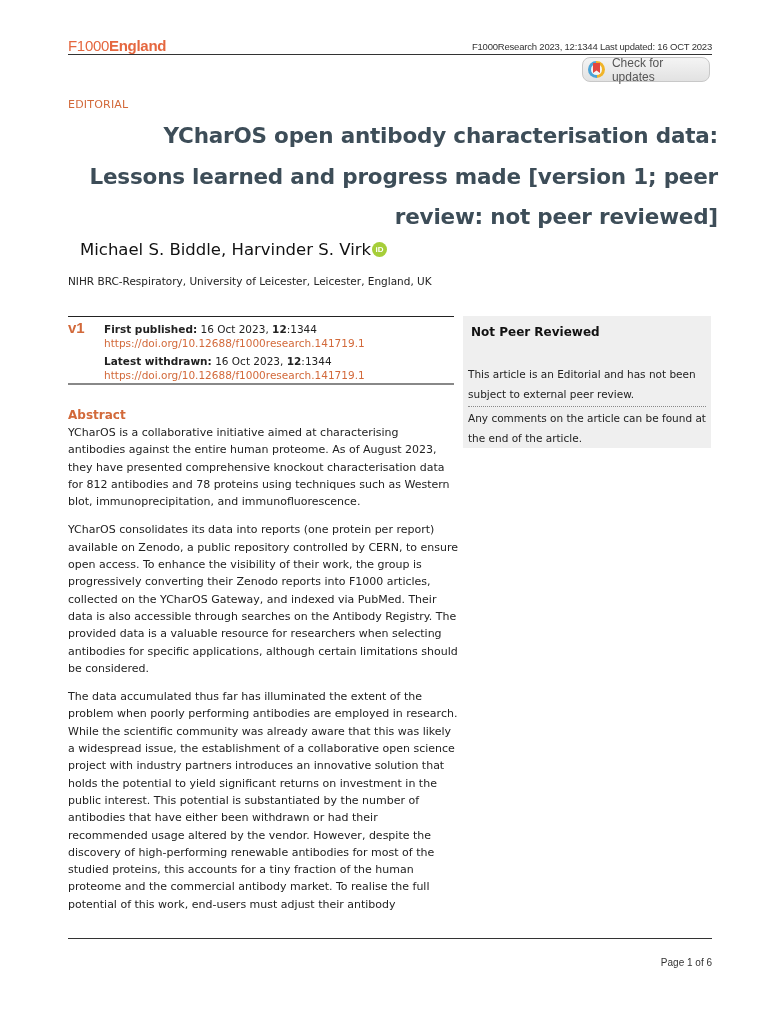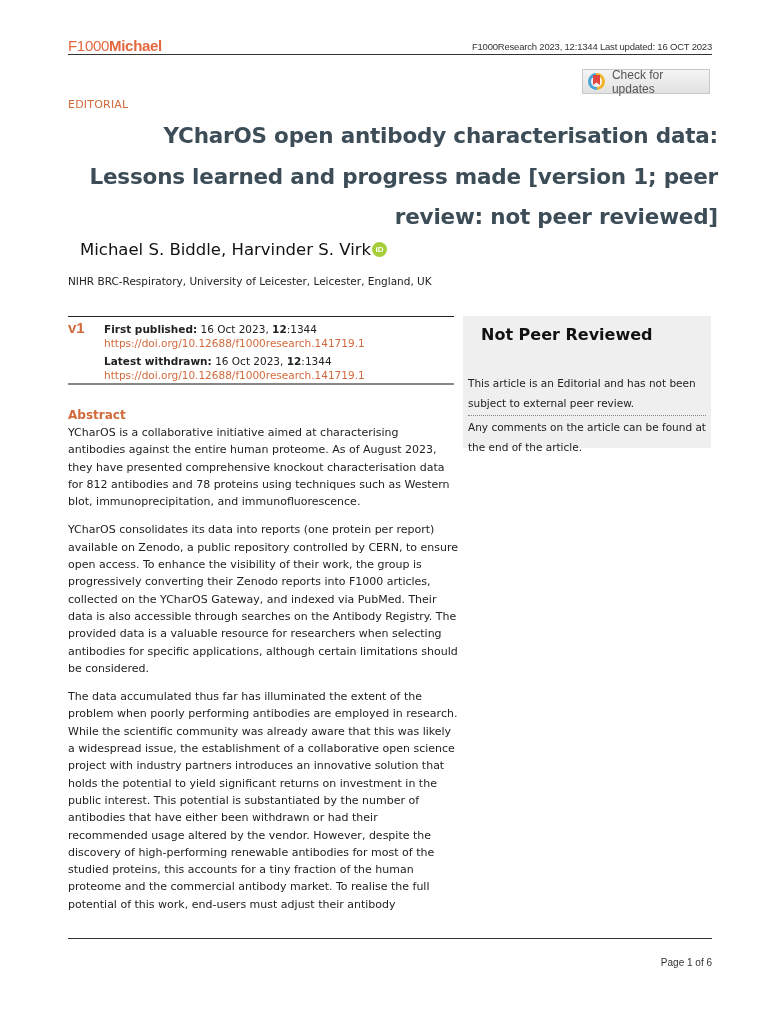--- a/index.html
+++ b/index.html
@@ -4,21 +4,21 @@
   <style>
     html, body { margin: 0; padding: 0; background: #ffffff; }
     body { width: 782px; height: 1016px; position: relative; overflow: hidden; font-family: "DejaVu Sans", sans-serif; color: #222; }
 
     .header { position: absolute; left: 68px; top: 38px; width: 644px; height: 16px; border-bottom: 1px solid #333; }
     .logo { position: absolute; left: 0; top: 0px; font-family: "Liberation Sans", sans-serif; font-size: 15px; line-height: 16px; color: #e5673f; letter-spacing: -0.3px; }
     .logo .light { font-weight: normal; }
     .logo .bold { font-weight: bold; }
     .header-meta { position: absolute; right: 0; top: 3px; font-family: "Liberation Sans", sans-serif; font-size: 9.5px; color: #333; letter-spacing: -0.2px; }
 
-    .check-updates { position: absolute; left: 582px; top: 69px; width: 128px; height: 25px; background: linear-gradient(#f4f4f4, #e2e2e2); border: 1px solid #c8c8c8; border-radius: 0; display: flex; align-items: center; box-sizing: border-box; cursor: pointer; }
+    .check-updates { position: absolute; left: 582px; top: 57px; width: 128px; height: 25px; background: linear-gradient(#f4f4f4, #e2e2e2); border: 1px solid #c8c8c8; border-radius: 8px; display: flex; align-items: center; box-sizing: border-box; cursor: pointer; }
     .cu-icon { width: 17px; height: 17px; margin-left: 5px; border-radius: 50%; position: relative; background: conic-gradient(#f0b429 0 50%, #4aa3d6 50% 100%); }
     .cu-icon::after { content: ""; position: absolute; left: 3px; top: 3px; width: 11px; height: 11px; background: #f4f4f4; border-radius: 50%; }
     .cu-icon .flag { position: absolute; left: 5px; top: 2px; width: 7px; height: 10px; background: #e2463f; z-index: 2; clip-path: polygon(0 0, 100% 0, 100% 100%, 50% 75%, 0 100%); }
     .cu-label { font-family: "Liberation Sans", sans-serif; font-size: 12px; color: #555; margin-left: 7px; }
 
     .article-type { position: absolute; left: 68px; top: 98px; font-size: 11px; color: #d2693a; letter-spacing: 0.2px; }
     .title { position: absolute; left: 68px; top: 116px; width: 650px; font-size: 21.5px; font-weight: bold; color: #3d4d58; line-height: 40.5px; letter-spacing: -0.2px; text-align: right; }
     .title .status { font-weight: bold; }
 
     .authors { position: absolute; left: 68px; top: 240px; font-size: 16.5px; color: #111; margin-left: 12px; }
@@ -26,37 +26,37 @@
     .affiliation { position: absolute; left: 68px; top: 275px; font-size: 10.5px; color: #222; }
 
     .pub-box { position: absolute; left: 68px; top: 316px; width: 386px; height: 66px; border-top: 1px solid #222; border-bottom: 2px solid #888; }
     .version { position: absolute; left: 0; top: 2px; font-family: "Liberation Sans", sans-serif; font-size: 15px; font-weight: bold; color: #d2693a; }
     .pub-lines { position: absolute; left: 36px; top: 5px; font-size: 10.5px; line-height: 14px; }
     .pub-lines b { font-weight: bold; }
     .pub-lines .doi { color: #d2693a; display: block; }
     .pub-lines .gap { height: 4px; }
 
     .review-box { position: absolute; left: 463px; top: 316px; width: 248px; height: 132px; background: #efefef; }
-    .review-title { position: absolute; left: 18px; top: 9px; font-size: 16px; font-weight: bold; color: #111; }
-    .review-text { position: absolute; left: 5px; top: 57px; width: 240px; font-size: 10.5px; line-height: 20px; color: #222; }
+    .review-title { position: absolute; left: 8px; top: 9px; font-size: 12px; font-weight: bold; color: #111; }
+    .review-text { position: absolute; left: 5px; top: 48px; width: 240px; font-size: 10.5px; line-height: 20px; color: #222; }
     .review-sep { border-top: 1px dotted #888; margin: 2px 0 1px 0; width: 238px; }
 
     .abstract-heading { position: absolute; left: 68px; top: 408px; font-size: 12px; font-weight: bold; color: #d2693a; }
     .abstract { position: absolute; left: 68px; top: 424px; width: 390px; font-size: 11px; line-height: 17.3px; color: #222; }
     .abstract p { margin: 0 0 11px 0; }
 
     .footer-line { position: absolute; left: 68px; top: 938px; width: 644px; border-top: 1px solid #333; }
     .page-num { position: absolute; right: 70px; top: 957px; font-family: "Liberation Sans", sans-serif; font-size: 10px; color: #333; }
   </style>
 </head>
 <body>
 
 <div class="header">
   <div class="logo">
-    <span class="light">F1000</span><span class="bold">Michael</span>
+    <span class="light">F1000</span><span class="bold">England</span>
   </div>
   <div class="header-meta">F1000Research 2023, 12:1344 Last updated: 16 OCT 2023</div>
 </div>
 
 <div class="check-updates">
   <span class="cu-icon">
       <span class="flag"></span>
     </span>
   <span class="cu-label">Check for updates</span>
 </div>

